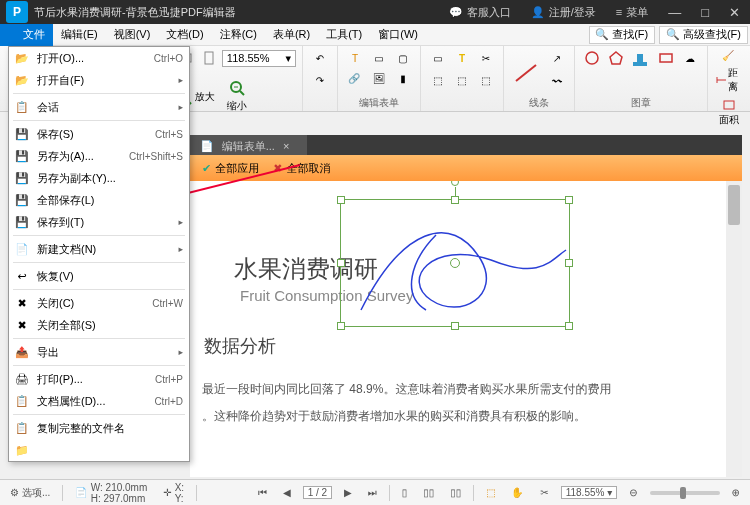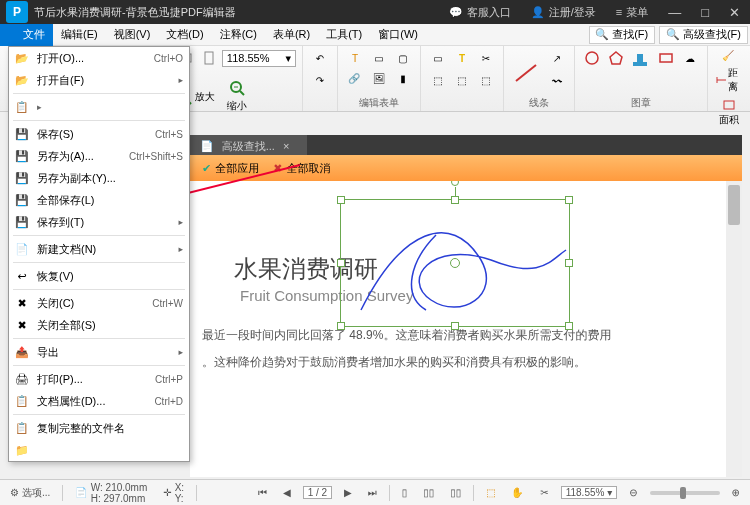--- a/index.html
+++ b/index.html
@@ -259,20 +259,21 @@
       <span class="fm-short">Ctrl+O</span>
     </div>
     <div class="fm-row">
       <span class="fm-ico">📂</span>
       <span class="fm-label">打开自(F)</span>
       <span class="fm-arrow">▸</span>
     </div>
     <div class="fm-sep"></div>
     <div class="fm-row">
       <span class="fm-ico">📋</span>
+      <span class="fm-label">会话</span>
       <span class="fm-arrow">▸</span>
     </div>
     <div class="fm-sep"></div>
     <div class="fm-row">
       <span class="fm-ico">💾</span>
       <span class="fm-label">保存(S)</span>
       <span class="fm-short">Ctrl+S</span>
     </div>
     <div class="fm-row">
       <span class="fm-ico">💾</span>
@@ -335,37 +336,38 @@
       <span class="fm-ico">📋</span>
       <span class="fm-label">复制完整的文件名</span>
     </div>
     <div class="fm-row">
       <span class="fm-ico">📁</span>
     </div>
   </div>
 <div class="highlight-box" style="left:14px;top:170px;width:106px;height:44px"></div>
 
 <div class="darkstrip"></div>
-<div class="tabhdr">📄 <span>高级查找...</span> <span>×</span></div>
+<div class="tabhdr">📄 <span>编辑表单...</span> <span>×</span></div>
 
 <div class="applybar">
   <div class="abtn">
       <span style="color:#2a8">✔</span>
       <span>全部应用</span>
     </div>
   <div class="abtn">
       <span style="color:#c33">✖</span>
       <span>全部取消</span>
     </div>
 </div>
 
 <div class="docarea">
   <div class="page">
     <h1><span style="visibility:hidden">XX</span><span>水果消费调研</span></h1>
     <div class="sub" style="margin-left:38px">Fruit Consumption Survey</div>
+    <h2 style="margin-left:2px">数据分析</h2>
     <p><span>最近一段时间内同比回落了 </span><span>48.9%</span><span>。这意味着消费者购买水果所需支付的费用</span></p>
     <p style="margin-top:4px">。这种降价趋势对于鼓励消费者增加水果的购买和消费具有积极的影响。</p>
 
     <div class="selobj" style="left:150px;top:18px;width:230px;height:128px">
       <svg width="230" height="128">
         <path d="M 20 110 C 60 30, 110 10, 140 60 C 160 95, 120 120, 90 100 C 60 80, 90 40, 150 60 C 200 80, 210 60, 225 50 M 95 35 C 70 60, 60 95, 85 110" fill="none" stroke="#2a3fd6" stroke-width="1.5"></path>
       </svg>
       <div class="h tl"></div>
       <div class="h tm"></div>
       <div class="h tr"></div>

